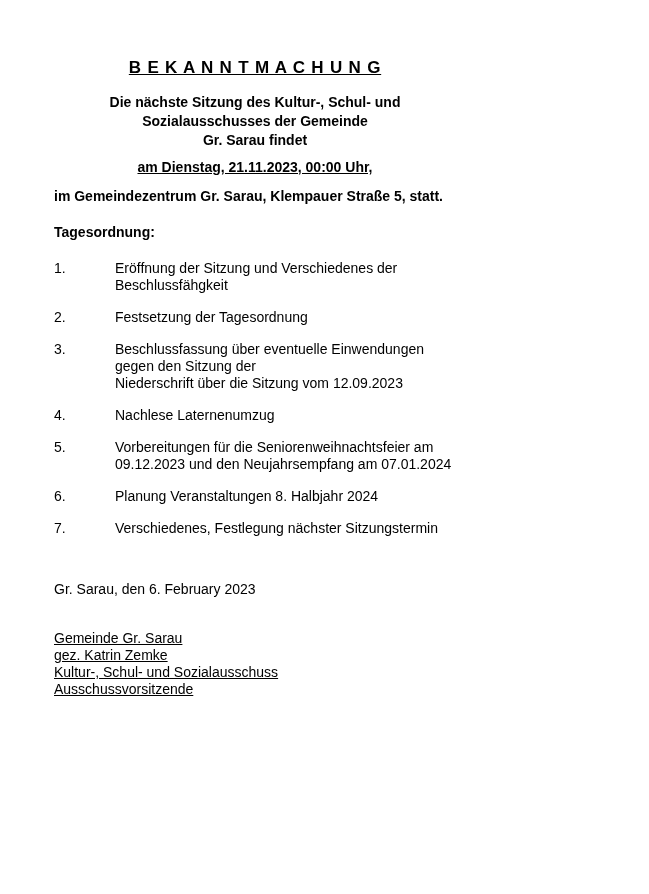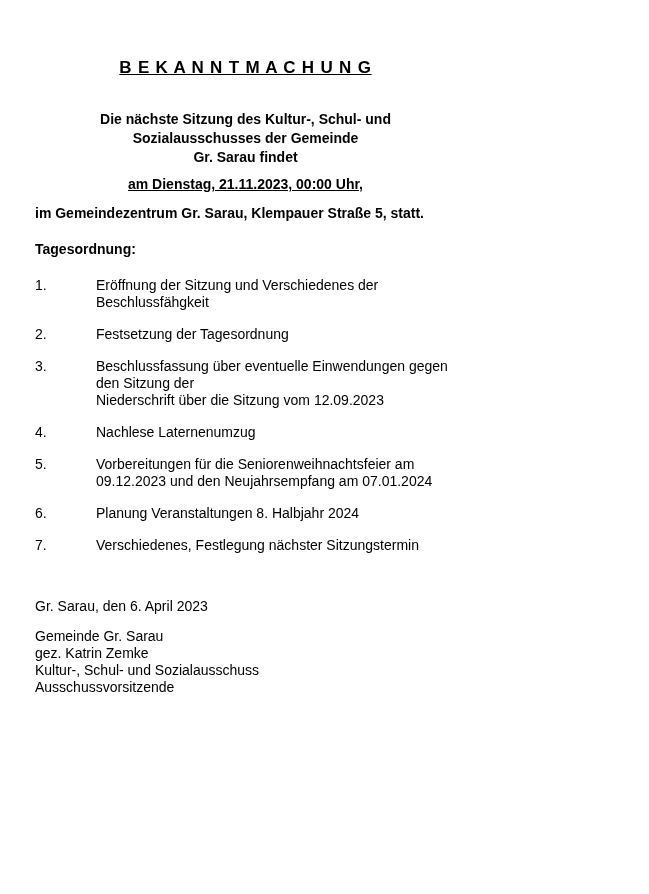--- a/index.html
+++ b/index.html
@@ -10,34 +10,34 @@
   .page {
     position: relative;
     width: 517px;
     height: 894px;
     background: #ffffff;
     color: #000000;
     font-family: "Liberation Sans", "DejaVu Sans", sans-serif;
     font-size: 14px;
     overflow: hidden;
     box-sizing: border-box;
-    padding: 0 61px 0 35px;
+    padding: 0 61px 0 54px;
   }
   .doc-title {
     margin-top: 58px;
     text-align: center;
     font-size: 17px;
     font-weight: bold;
     letter-spacing: 0.8px;
     text-decoration: underline;
     line-height: 20px;
     white-space: nowrap;
   }
   .intro-block {
-    margin-top: 32px;
+    margin-top: 15px;
     text-align: center;
     font-weight: bold;
     line-height: 19px;
   }
   .date-line {
     margin-top: 8px;
     text-align: center;
     font-weight: bold;
     text-decoration: underline;
     line-height: 19px;
@@ -66,22 +66,23 @@
     width: 61px;
   }
   .agenda-text {
     flex: 1 1 auto;
   }
   .place-date {
     margin-top: 44px;
     line-height: 17px;
   }
   .signature-block {
-    margin-top: 13px;
+    margin-top: 32px;
     line-height: 17px;
+    text-decoration: underline;
   }
 </style>
 </head>
 <body>
 
 <div class="page">
 
   <div class="doc-title">B E K A N N T M A C H U N G</div>
 
   <div class="intro-block">
@@ -135,21 +136,21 @@
         </div>
       </div>
       <div class="agenda-item">
         <div class="agenda-number">7.</div>
         <div class="agenda-text">
           <div>Verschiedenes, Festlegung nächster Sitzungstermin</div>
         </div>
       </div>
     </div>
 
-  <div class="place-date">Gr. Sarau, den 6. April 2023</div>
+  <div class="place-date">Gr. Sarau, den 6. February 2023</div>
 
   <div class="signature-block" id="signature-block">
       <div>Gemeinde Gr. Sarau</div>
       <div>gez. Katrin Zemke</div>
       <div>Kultur-, Schul- und Sozialausschuss</div>
       <div>Ausschussvorsitzende</div>
     </div>
 
 </div>
 

